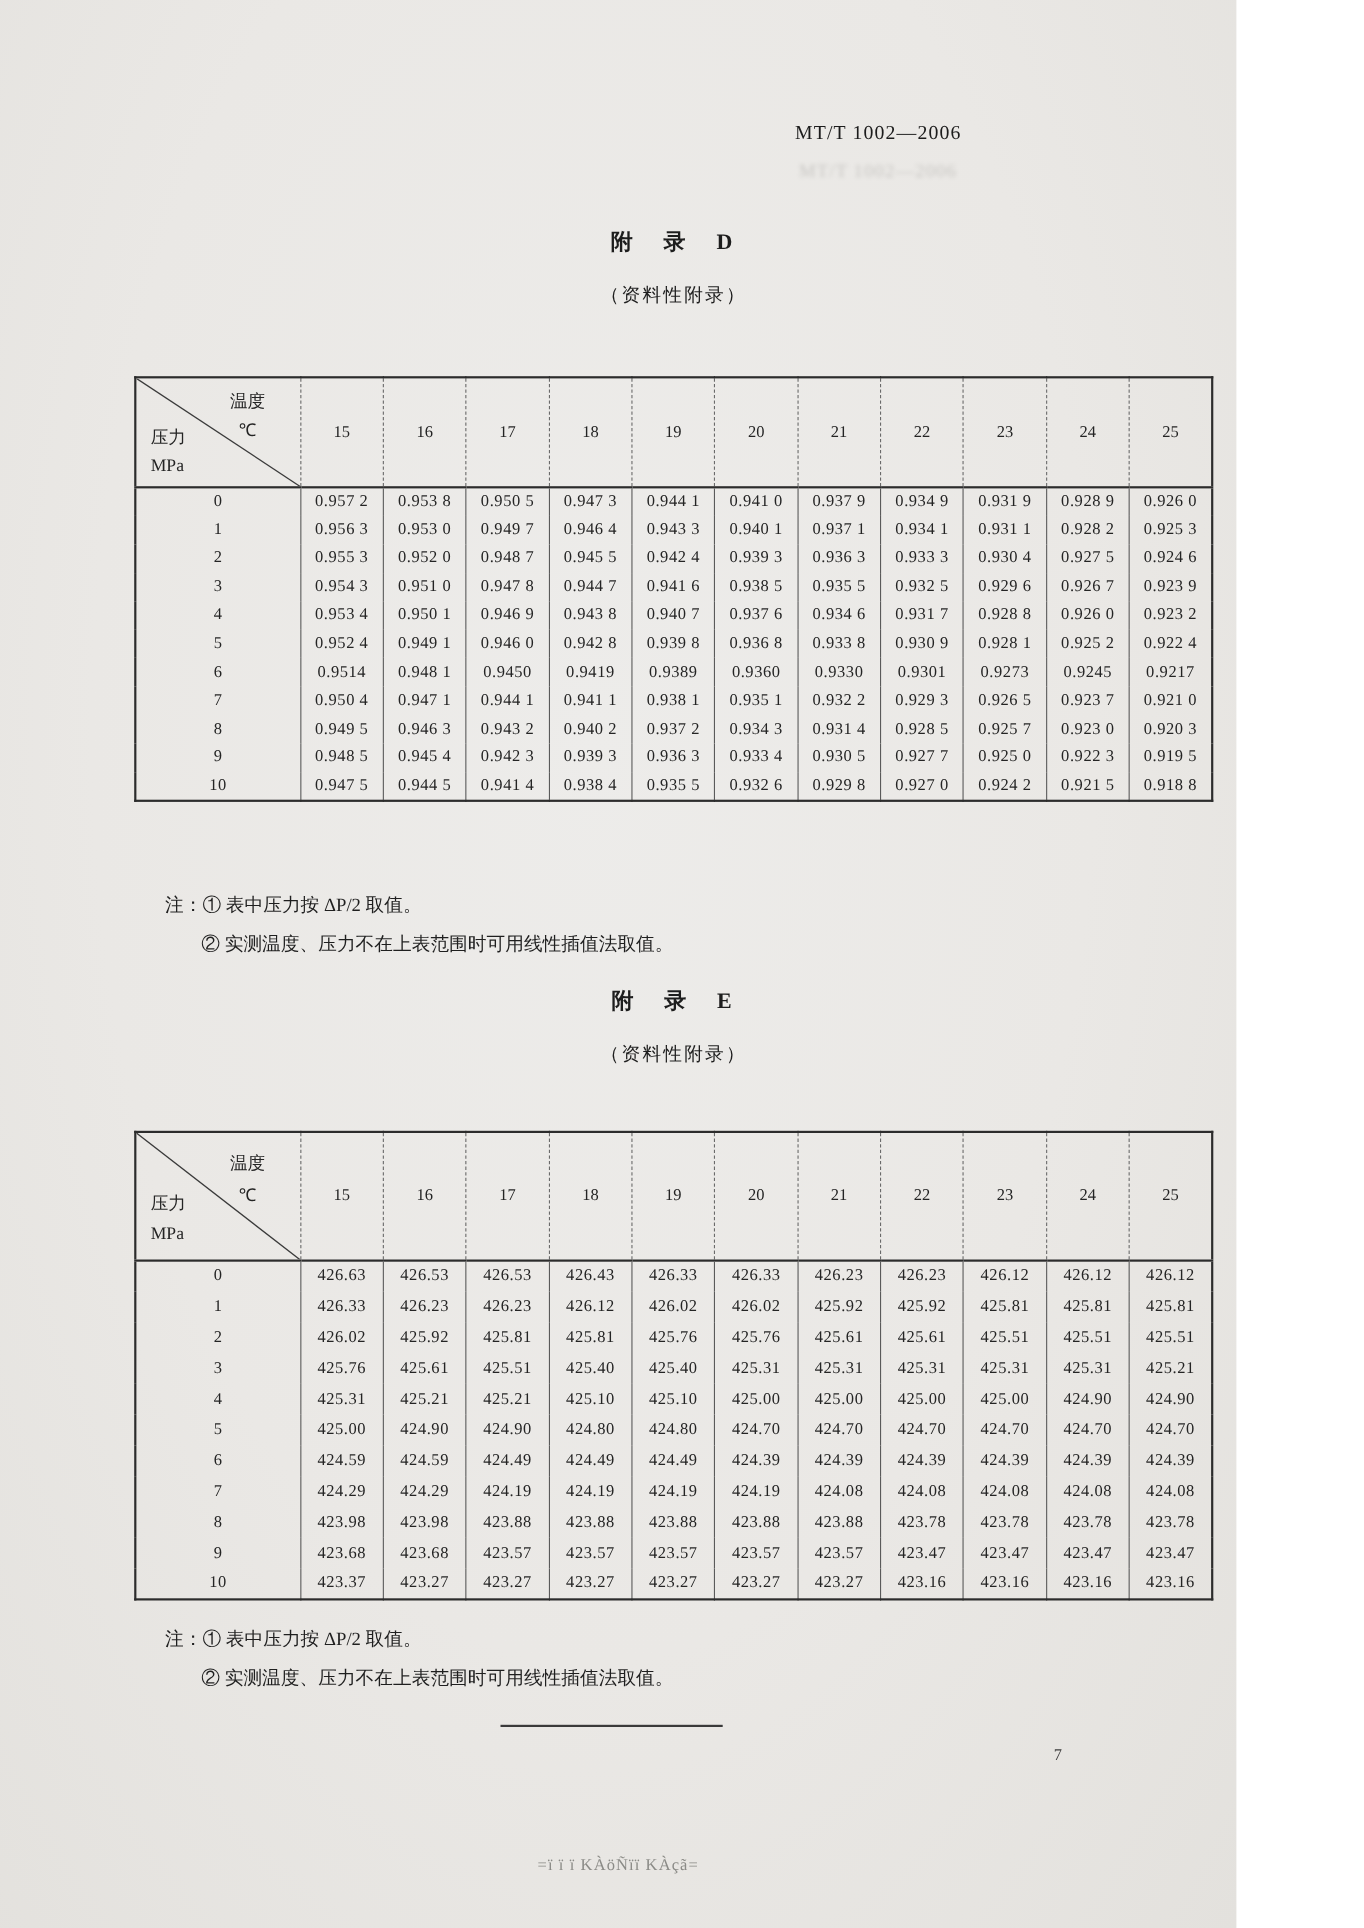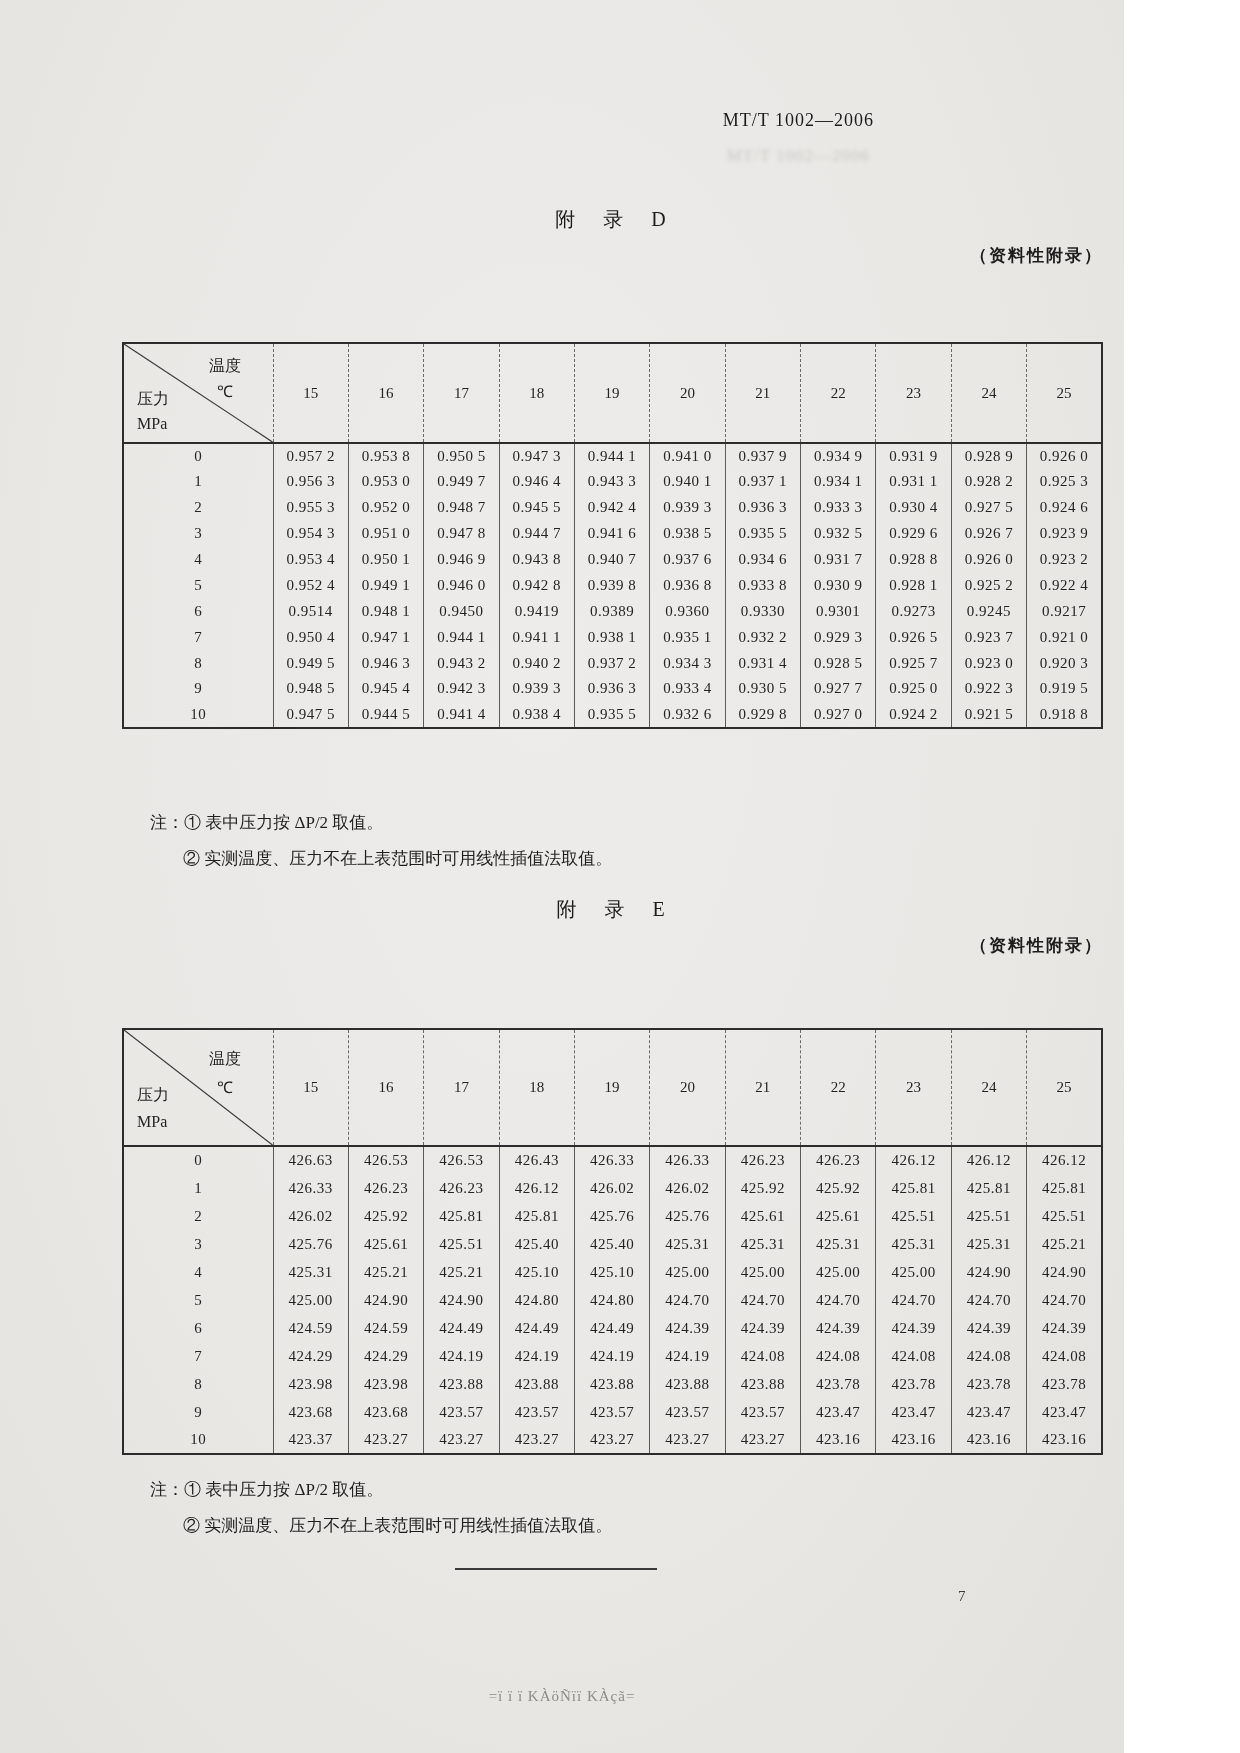--- a/index.html
+++ b/index.html
@@ -12,22 +12,22 @@
   .doc-number {
     position:absolute; top:110px; right:250px;
     font-size:18px; letter-spacing:1px; color:#1c1c1c;
   }
   .doc-number-ghost {
     position:absolute; top:146px; right:254px;
     font-size:17px; letter-spacing:1px; color:#6b6b66;
     filter: blur(2px); opacity:0.28;
   }
   .appendix-head { position:absolute; left:122px; width:981px; text-align:center; color:#1d1d1d; }
-  .appendix-head .app-title { font-size:20px; font-weight:normal; letter-spacing:4px; }
-  .appendix-head .app-subtitle { font-size:17px; font-weight:bold; margin-top:11px; letter-spacing:2px;text-align:right; }
+  .appendix-head .app-title { font-size:20px; font-weight:bold; letter-spacing:4px; }
+  .appendix-head .app-subtitle { font-size:17px; font-weight:normal; margin-top:24px; letter-spacing:2px; }
   .appendix-head .app-caption { font-size:20px; font-weight:bold; margin-top:11px; letter-spacing:1px; }
   .app-caption .sym { font-style:italic; font-family:"DejaVu Serif", serif; }
   .app-caption sub { font-size:13px; }
 
   table.data-table {
     position:absolute; left:122px; width:981px;
     border-collapse:collapse; table-layout:fixed;
     border:2px solid #2c2c2c; color:#242424;
   }
   .data-table th, .data-table td {

